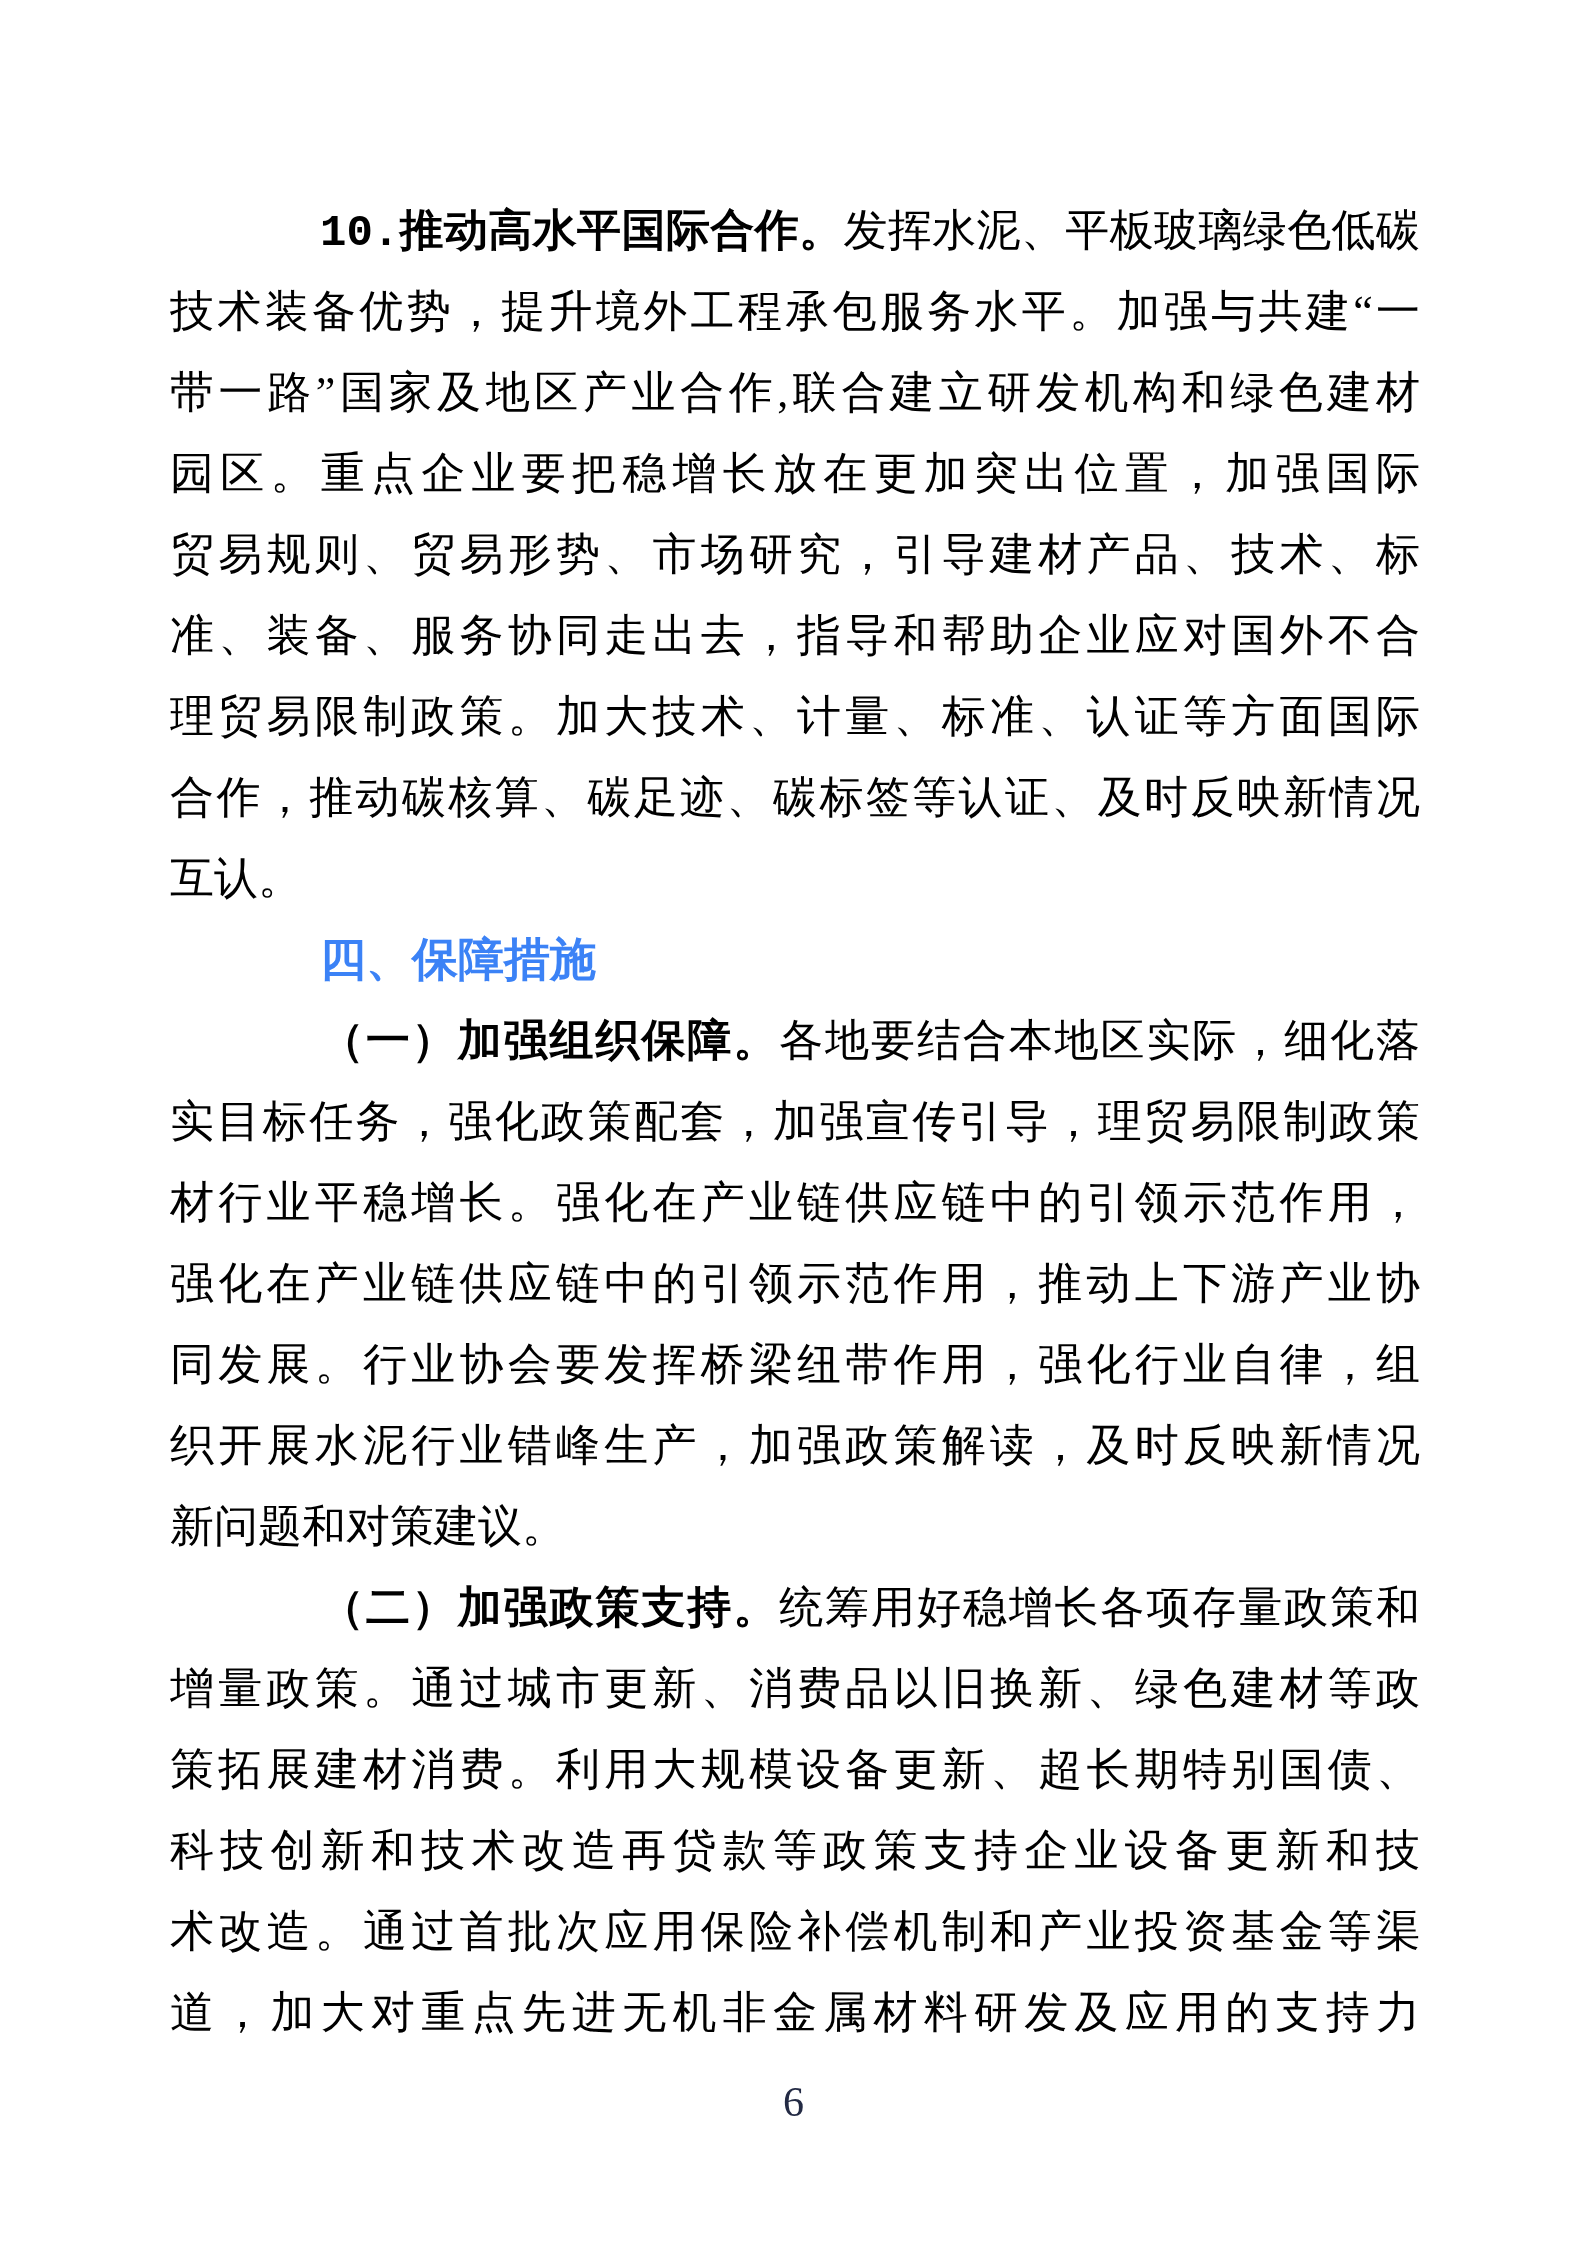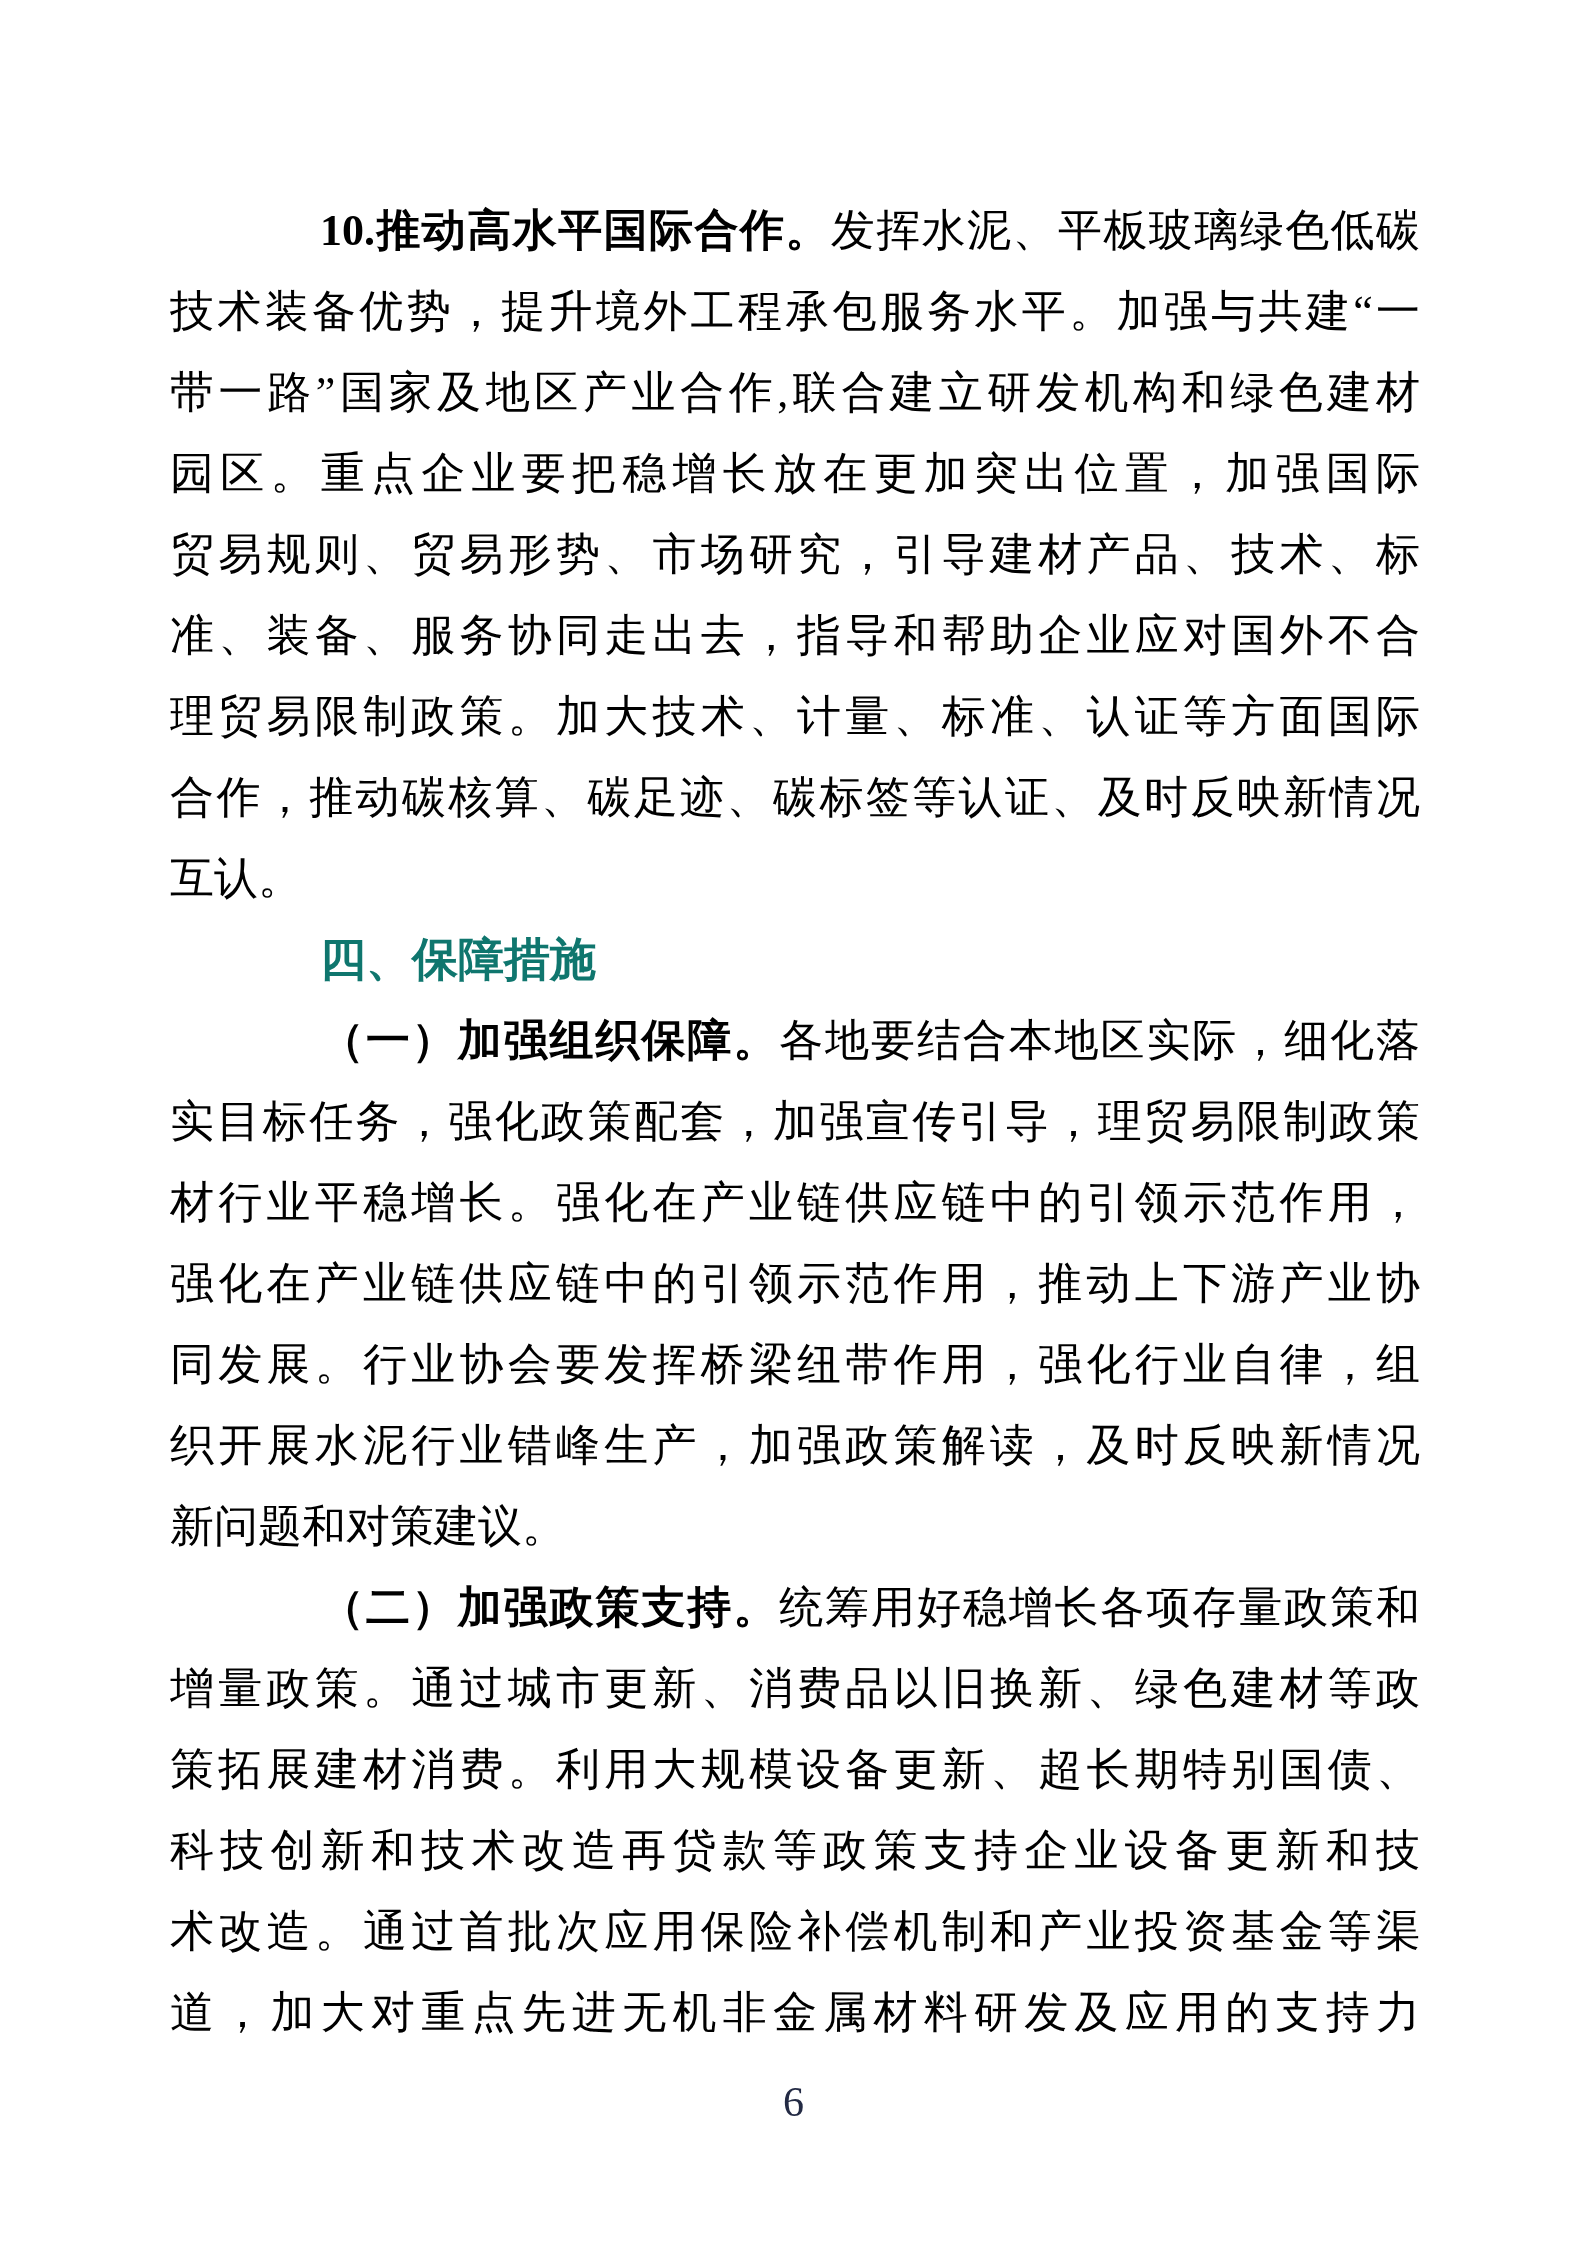--- a/index.html
+++ b/index.html
@@ -41,27 +41,27 @@
   }
   .line.nofill {
     text-align: right;
     text-align-last: left;
   }
   .line.first {
     text-indent: 150px;
   }
   .lead {
     font-weight: bold;
-    font-family: Liberation Serif, serif;
+    font-family: Liberation Mono, monospace;
   }
   .heading-line {
     height: 81px;
     line-height: 81px;
     font-size: 46px;
-    color: #0f766e;
+    color: #3b82f6;
     font-weight: bold;
     font-family: "Liberation Sans", "DejaVu Sans", sans-serif;
     text-indent: 150px;
     overflow: hidden;
   }
   .footer {
     position: absolute;
     left: 0;
     top: 2076px;
     width: 1587px;

